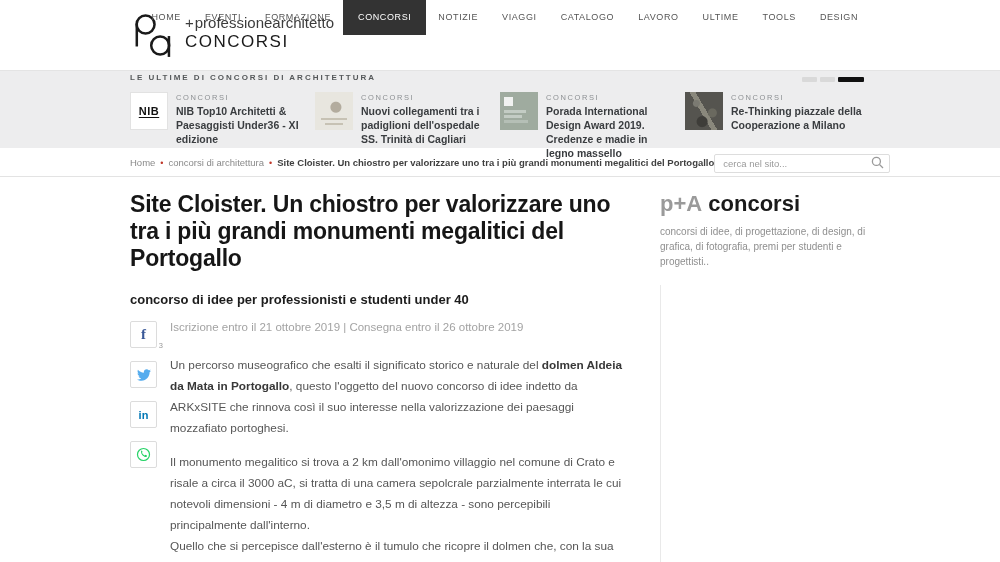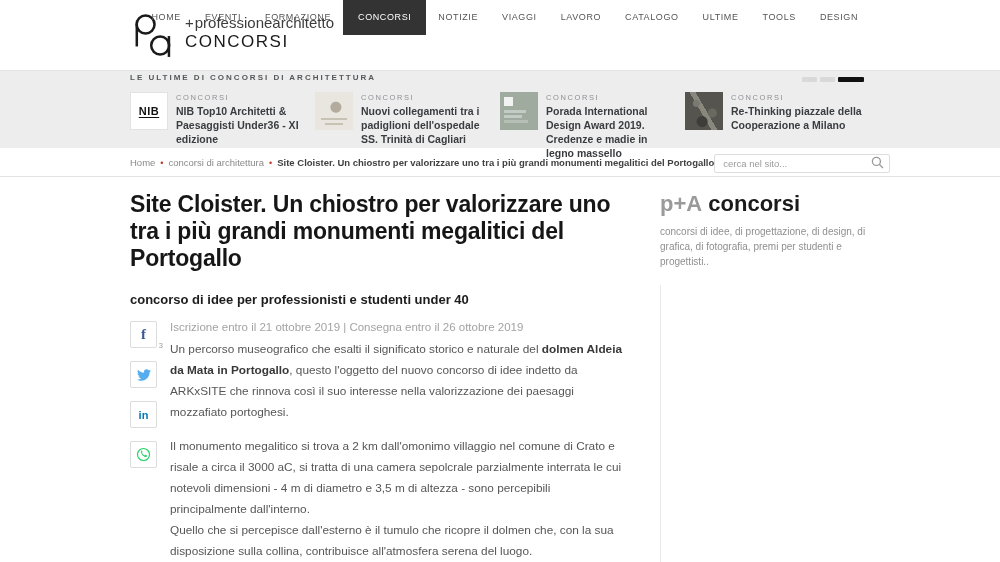--- a/index.html
+++ b/index.html
@@ -74,21 +74,21 @@
   .subtitle { font-size:13px; font-weight:bold; color:#1c1c1c; margin-top:20px; }
   .article-row { display:flex; margin-top:14px; }
   .social { width:28px; margin-right:12px; }
   .sbtn { width:27px; height:27px; border:1px solid #dcdcdc; border-radius:2px; background:#fff;
     display:flex; align-items:center; justify-content:center; margin-bottom:13px;
     position:relative; cursor:pointer; }
   .fb-f { color:#3b5998; font-weight:bold; font-size:15px; font-family:"Liberation Serif",serif; }
   .share-count { position:absolute; right:-7px; bottom:-3px; font-size:7.5px; color:#999; }
   .li-in { color:#0077b5; font-weight:bold; font-size:11px; }
   .article { flex:1; }
-  .deadline { font-size:11.5px; color:#a3a3a3; margin-bottom:6px; }
+  .deadline { font-size:11.5px; color:#a3a3a3; margin-bottom:22px; }
   .article p { font-size:11.8px; line-height:1.78; color:#565656; margin-bottom:13px; }
   .article .b { font-weight:bold; color:#383838; }
 
   
   .sidebar { width:210px; margin-left:30px; }
   .sb-title { font-size:22px; }
   .sb-title .gray { color:#9a9a9a; font-weight:bold; }
   .sb-title .bold { color:#1a1a1a; font-weight:bold; }
   .sb-desc { font-size:10px; color:#8f8f8f; line-height:1.5; margin-top:7px; }
   .sb-box { margin-top:16px; height:290px; border-left:1px solid #e9e9e9; }
@@ -110,22 +110,22 @@
         <div class="logo-line2">CONCORSI</div>
       </div>
     </div>
     <nav class="nav">
       <a href="#">HOME</a>
       <a href="#">EVENTI</a>
       <a href="#">FORMAZIONE</a>
       <a href="#" class="active">CONCORSI</a>
       <a href="#">NOTIZIE</a>
       <a href="#">VIAGGI</a>
+      <a href="#">CATALOGO</a>
       <a href="#">LAVORO</a>
-      <a href="#">CATALOGO</a>
       <a href="#">ULTIME</a>
       <a href="#">TOOLS</a>
       <a href="#">DESIGN</a>
     </nav>
   </div>
 </div>
 
 <div class="strip">
   <div class="container">
     <div class="strip-title">LE ULTIME DI CONCORSI DI ARCHITETTURA</div>

